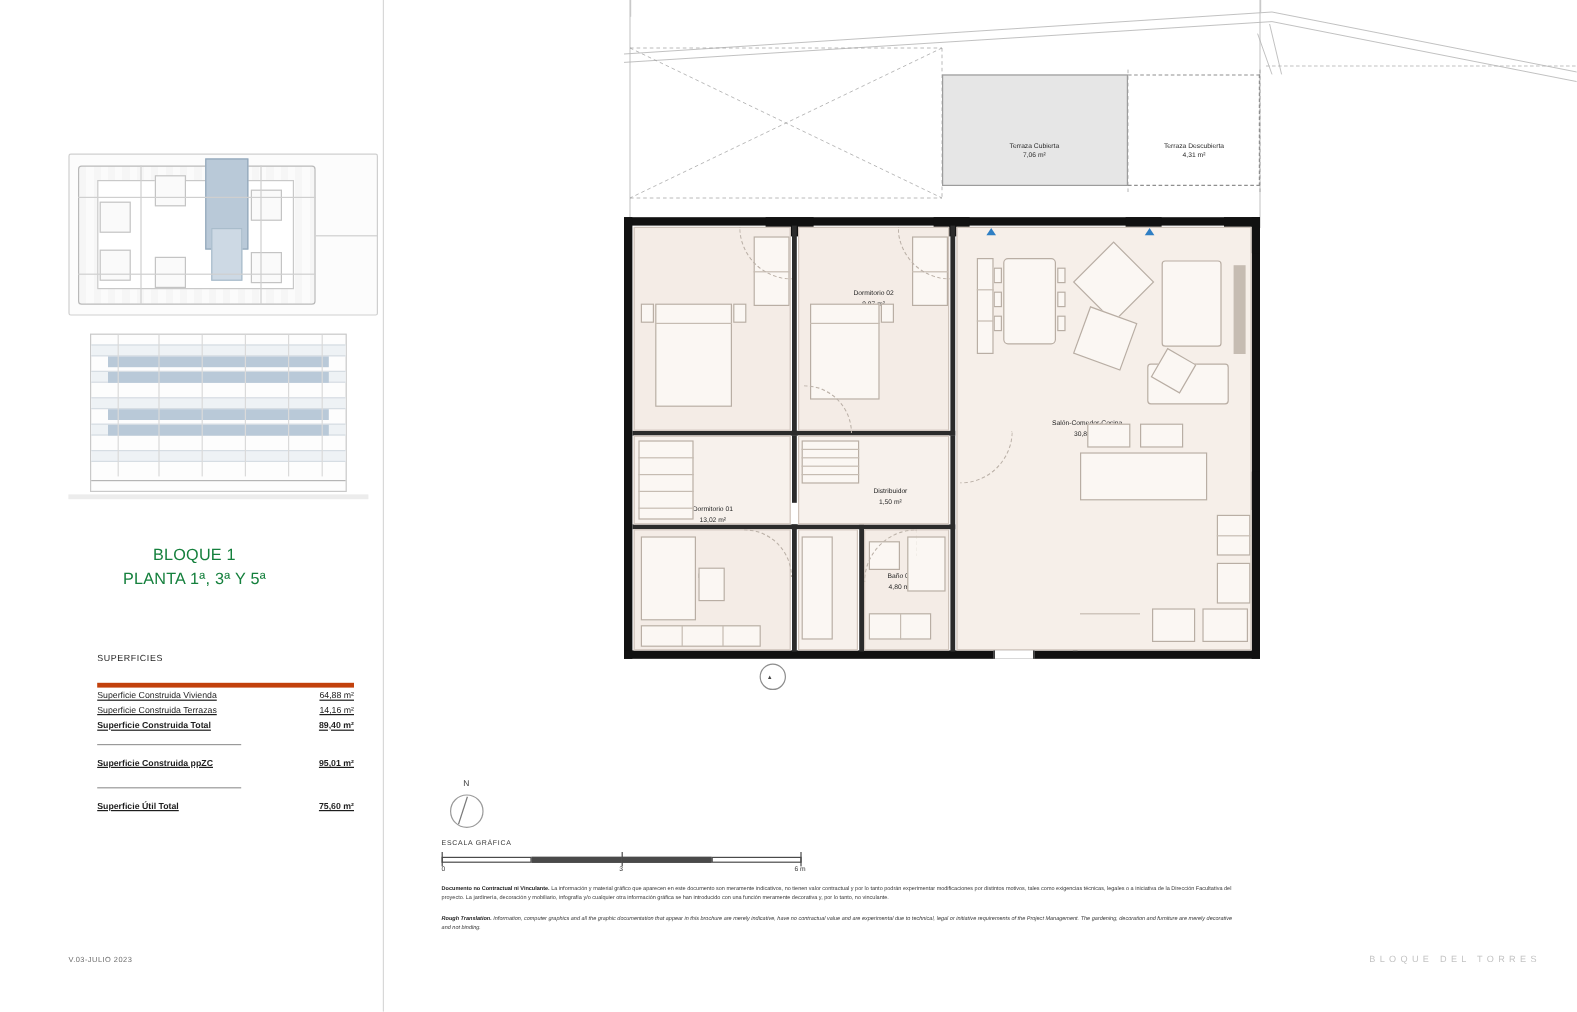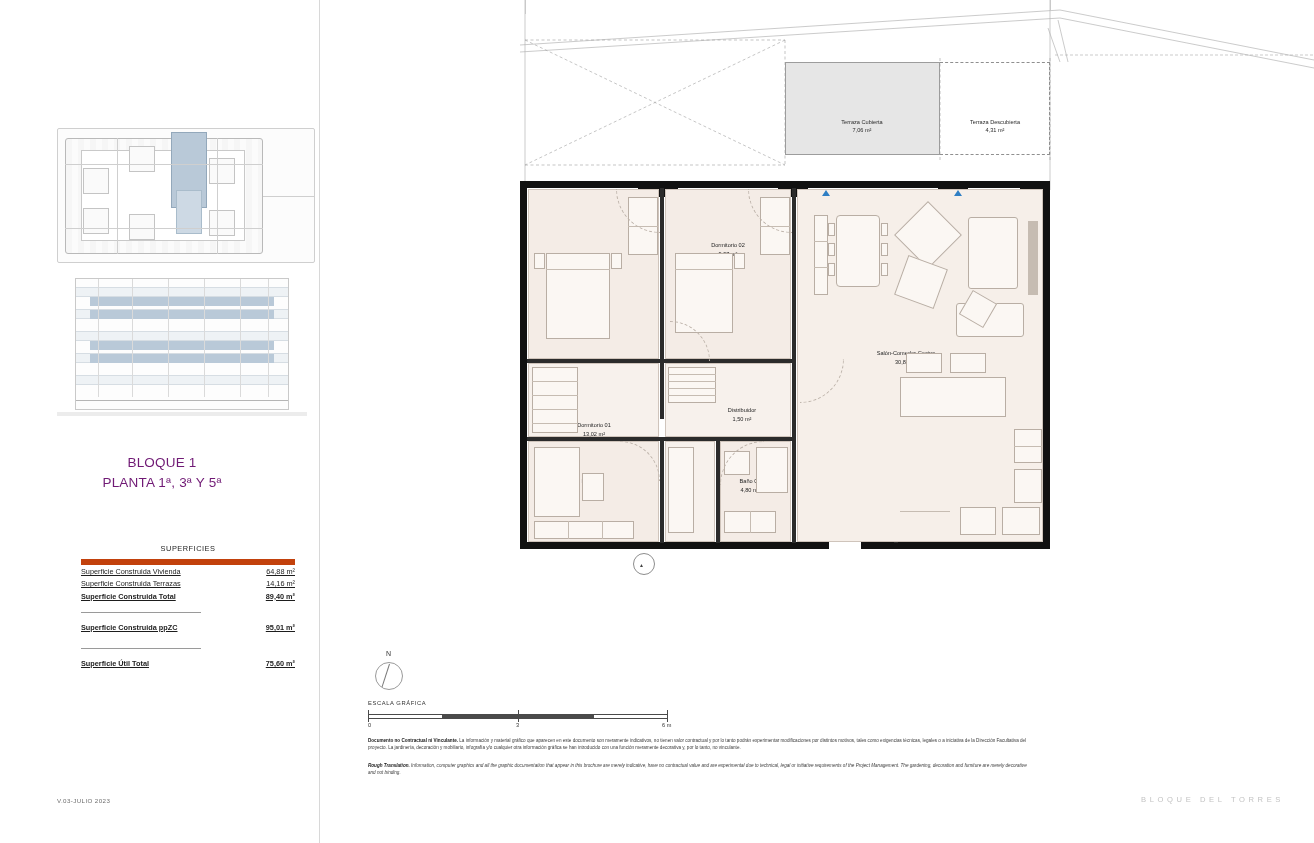--- a/index.html
+++ b/index.html
@@ -134,39 +134,39 @@
     font-weight: bold;
     letter-spacing: 0.3px;
     line-height: 1.28;
     color: #111;
   }
   #title-sub {
     margin-top: 9px;
     text-align: center;
     font-size: 13.5px;
     line-height: 1.45;
-    color: #701a75;
+    color: #15803d;
     letter-spacing: 0.2px;
     width: 210px;
   }
 
   
   #surfaces {
     position: absolute;
     left: 81px; top: 544px;
     width: 214px;
     font-size: 7.3px;
     color: #1d1d1d;
   }
   #surfaces .sf-head {
-    text-align: center;
+    text-align: left;
     font-size: 7.4px;
     letter-spacing: 0.5px;
-    padding-bottom: 6px;
-    border-bottom: 6px solid #c2410c;
+    padding-bottom: 16px;
+    border-bottom: 4px solid #c2410c;
   }
   #surfaces .sf-row {
     display: flex;
     justify-content: space-between;
     align-items: baseline;
     padding: 2.2px 0 1px 0;
     text-decoration: underline;
   }
   #surfaces .sf-row .sf-val { white-space: nowrap; }
   #surfaces .sf-row.bold { font-weight: bold; }

